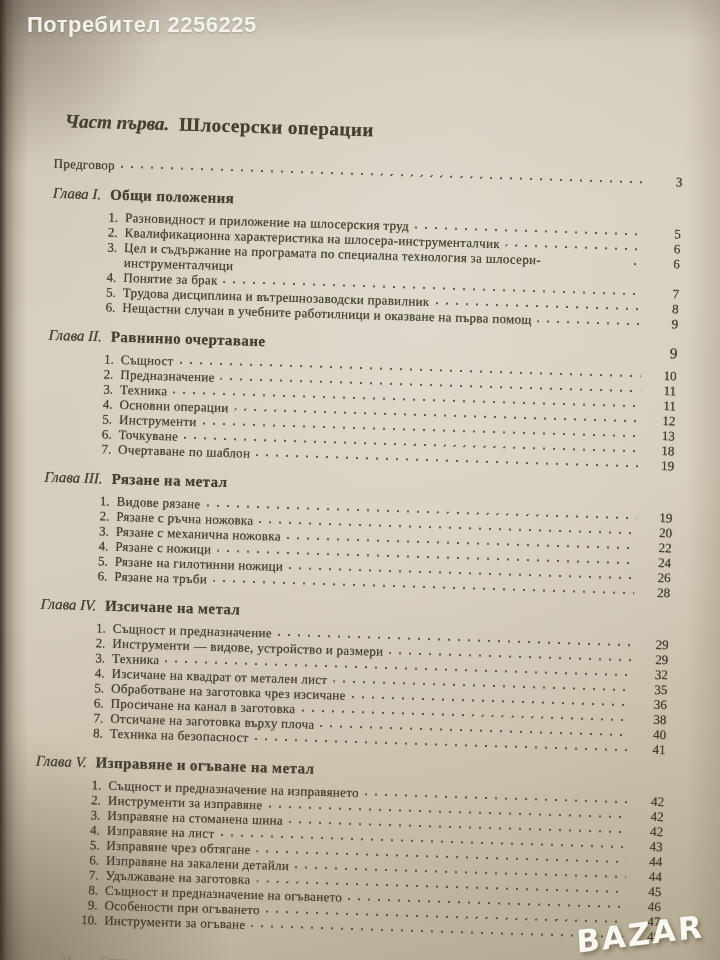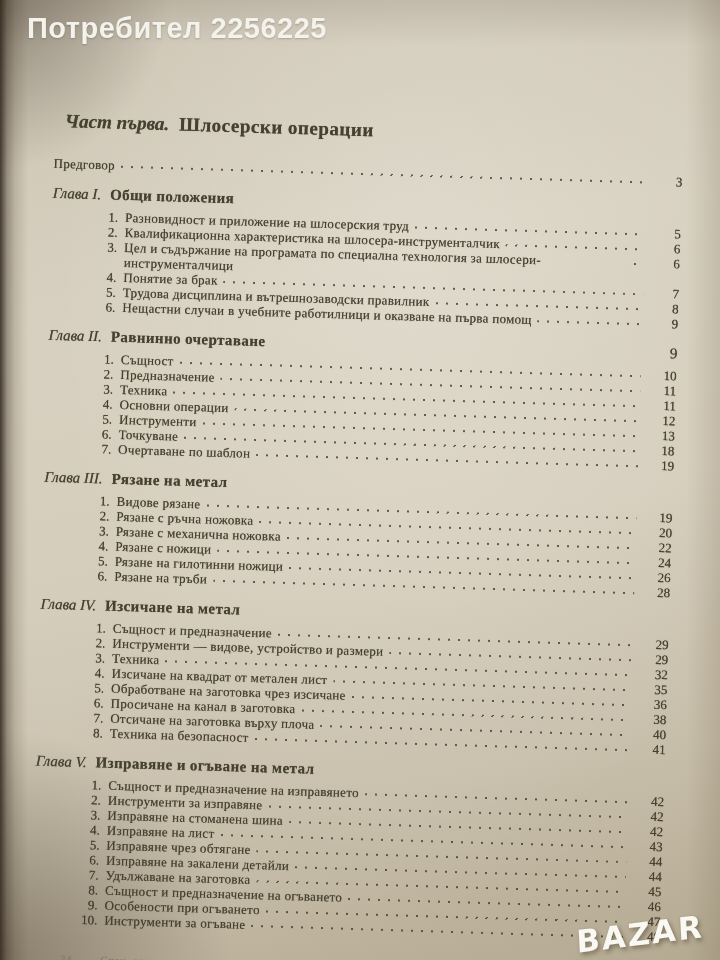--- a/index.html
+++ b/index.html
@@ -11,21 +11,21 @@
       radial-gradient(circle at 0% 100%, rgba(58,46,32,0.42), transparent 230px),
       radial-gradient(ellipse at 58% 30%, rgba(255,255,248,0.22), transparent 62%),
       linear-gradient(90deg, rgba(48,38,27,0.88) 0px, rgba(48,38,27,0.38) 7px, rgba(92,77,56,0.20) 15px, transparent 28px),
       linear-gradient(270deg, rgba(118,103,78,0.22) 0px, transparent 34px),
       linear-gradient(180deg, rgba(70,58,44,0.16) 0px, transparent 46px),
       linear-gradient(168deg, #cdc5b4 0%, #d7d0c0 30%, #d5cdbc 56%, #c7beaa 80%, #b4a991 100%);
   }
   .username{
     position:absolute;left:27px;top:12px;
     font-family:"Liberation Sans","DejaVu Sans",sans-serif;
-    font-weight:bold;font-size:29px;letter-spacing:0.5px;
+    font-weight:bold;font-size:22px;letter-spacing:0.5px;
     text-shadow:0 1px 2px rgba(60,50,35,0.25);
   }
   .page-content{
     position:absolute;left:0;top:0;width:720px;height:960px;
     padding:84px 36px 0 55px;box-sizing:border-box;
     transform:rotate(1.7deg);transform-origin:60px 120px;
     color:var(--ink,#45402f);
     text-shadow:0 0 0.7px rgba(69,64,47,0.75);
   }
   .part-title{margin:26px 0 0 10px;font-size:19px;}

